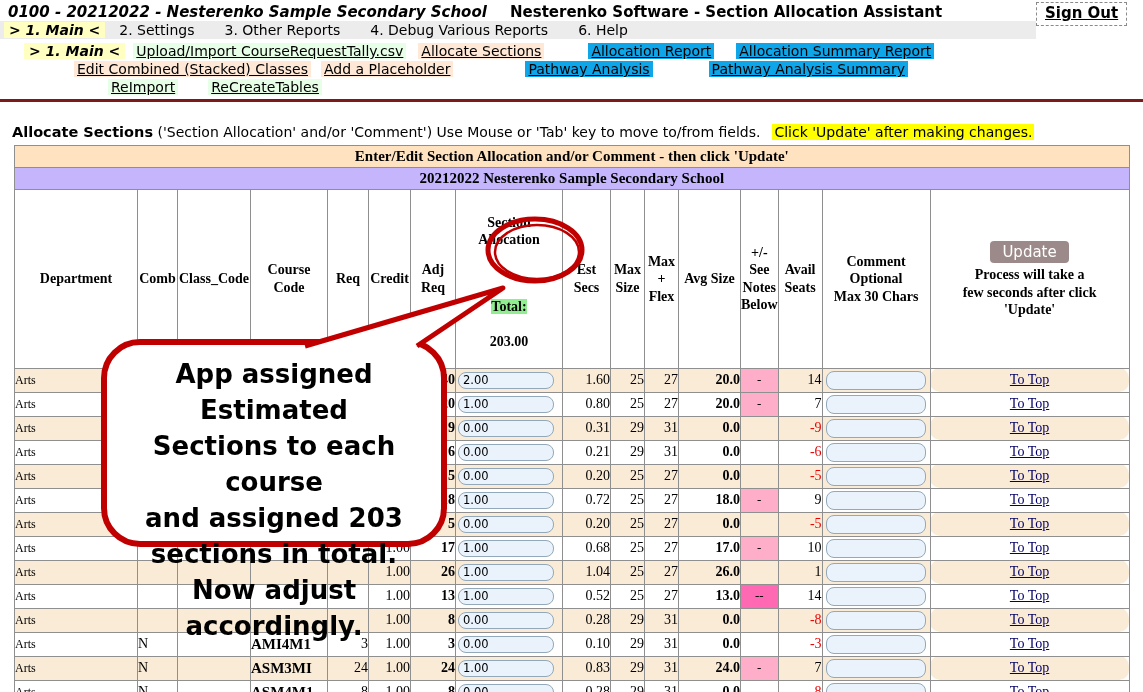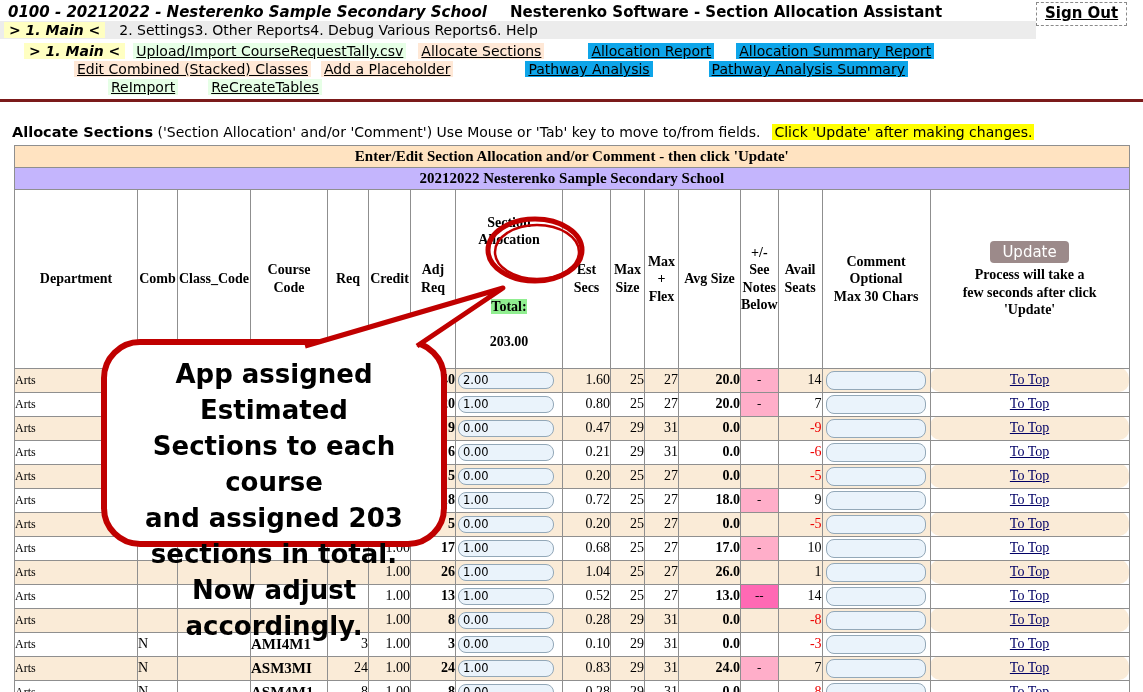--- a/index.html
+++ b/index.html
@@ -82,21 +82,21 @@
 <body>
 
 <div class="screen">
 
   <div class="school-title">0100 - 20212022 - Nesterenko Sample Secondary School</div>
   <div class="app-title">Nesterenko Software - Section Allocation Assistant</div>
   <a class="signout">Sign Out</a>
 
   <div class="menubar">
     <span class="active-chip">&gt; 1. Main &lt;</span>
-    <span id="menu-items" style="display:flex;gap:0;">
+    <span id="menu-items" style="display:flex;gap:30px;">
         <span class="menu-item">2. Settings</span>
         <span class="menu-item">3. Other Reports</span>
         <span class="menu-item">4. Debug Various Reports</span>
         <span class="menu-item">6. Help</span>
       </span>
   </div>
 
   <div class="subrow" id="subrow1">
     <span class="active-chip">&gt; 1. Main &lt;</span>
   <a class="chip bg-green">Upload/Import CourseRequestTally.csv</a>
@@ -231,21 +231,21 @@
         </tr>
         <tr class="datarow">
           <td class="dept">Arts</td>
           <td class="comb">N</td>
           <td class="cc"></td>
           <td class="course">AD</td>
           <td class="num">9</td>
           <td class="num">1.00</td>
           <td class="num bold">9</td>
           <td class="alloccell"><input class="alloc-input" value="0.00" style=""></td>
-          <td class="num">0.47</td>
+          <td class="num">0.31</td>
           <td class="num">29</td>
           <td class="num">31</td>
           <td class="num bold avg">0.0</td>
           <td class="note"></td>
           <td class="num neg">-9</td>
           <td class="commentcell">
             <input class="comment-input" style="">
           </td>
           <td class="totop"><a>To Top</a></td>
         </tr>

